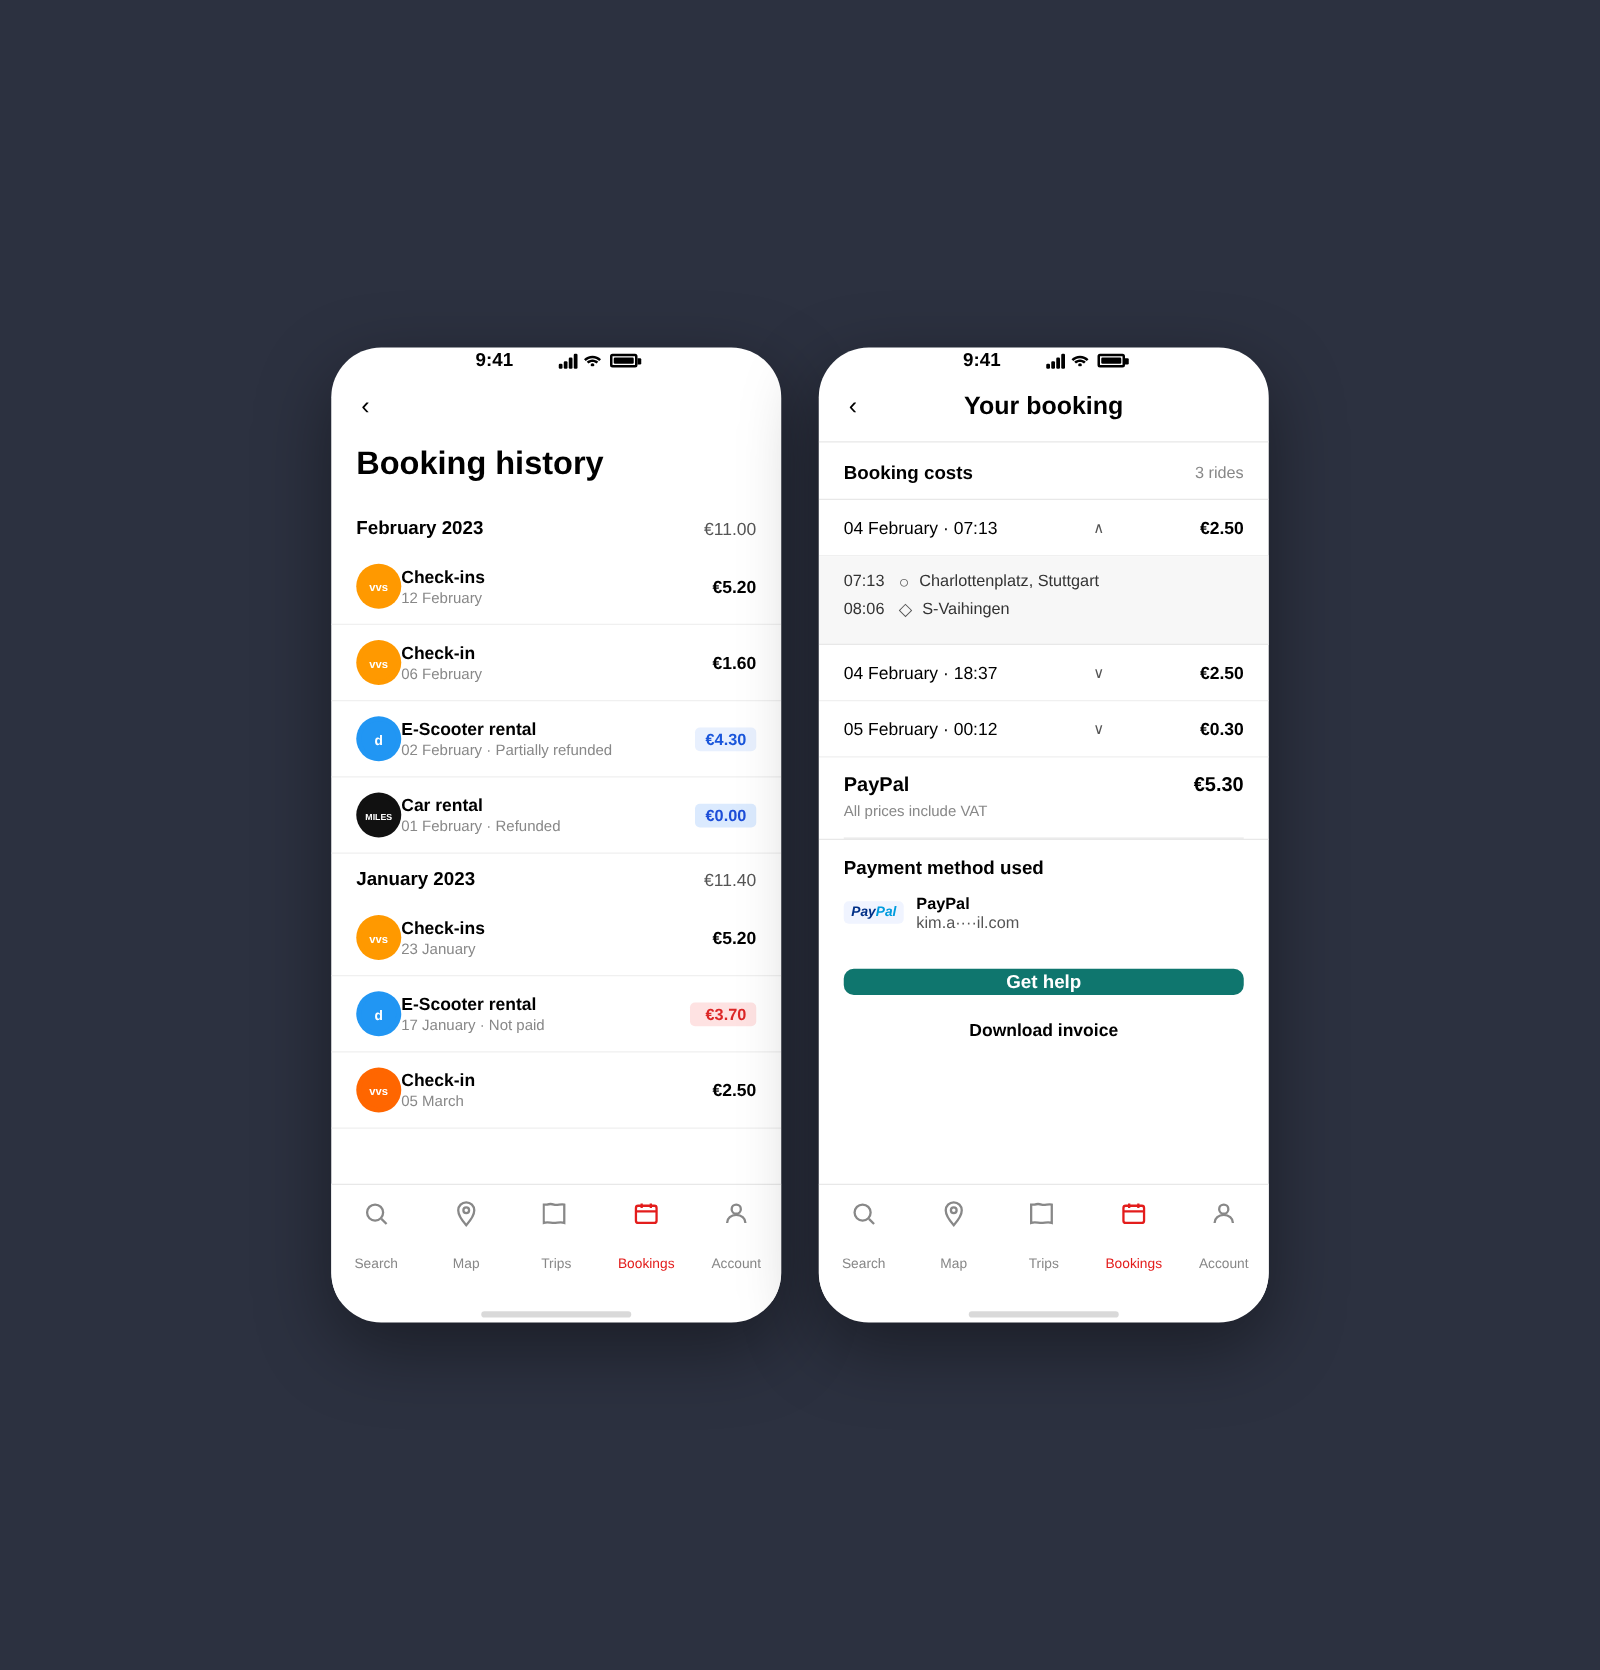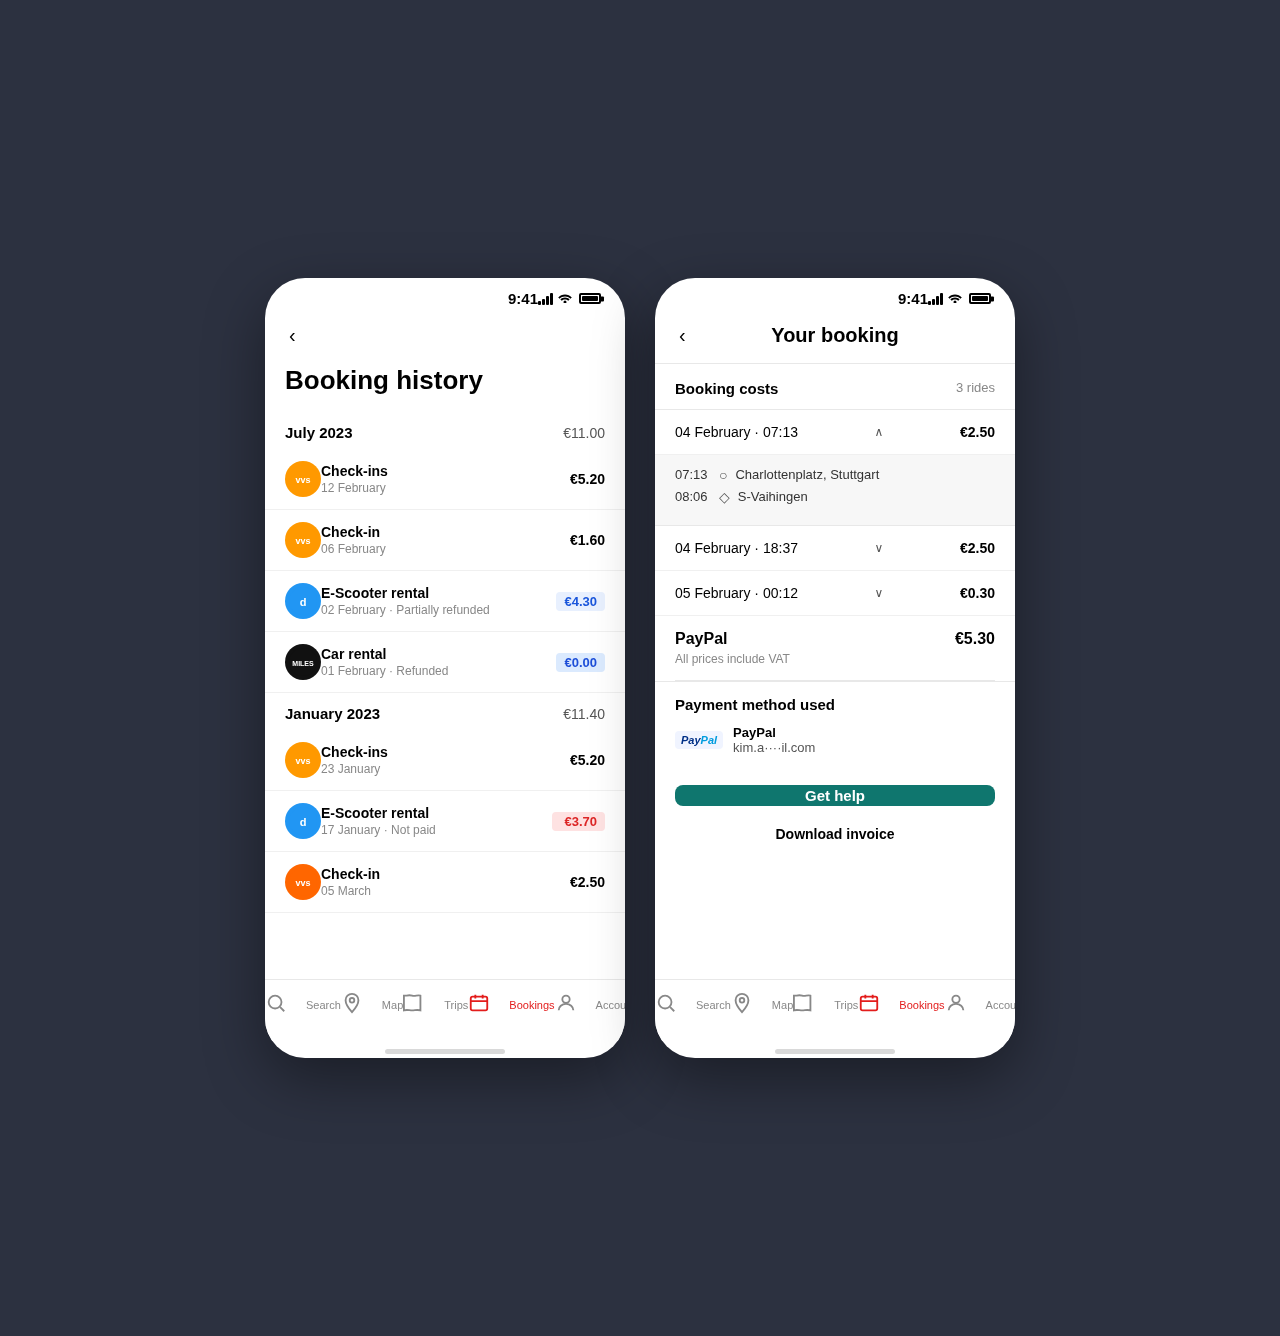--- a/index.html
+++ b/index.html
@@ -24,25 +24,26 @@
       min-height: 780px;
       overflow: hidden;
       box-shadow: 0 20px 60px rgba(0,0,0,0.4);
       display: flex;
       flex-direction: column;
       position: relative;
     }
     
     .status-bar {
       display: flex;
-      justify-content: flex-end;
+      justify-content: center;
       align-items: center;
-      padding: 12px 24px 6px;
+      padding: 2px 24px 6px;
       font-size: 14px;
       font-weight: 600;
+      gap: 36px;
     }
     .status-time { font-weight: 700; font-size: 15px; }
     .status-icons { display: flex; align-items: center; gap: 4px; }
     .signal-bars { display: flex; align-items: flex-end; gap: 1px; height: 12px; }
     .signal-bars span {
       display: block; width: 3px; background: #000; border-radius: 1px;
     }
     .signal-bars span:nth-child(1) { height: 4px; }
     .signal-bars span:nth-child(2) { height: 6px; }
     .signal-bars span:nth-child(3) { height: 9px; }
@@ -126,21 +127,21 @@
     .badge-blue-light { background: #dbeafe; color: #1d4ed8; }
     .badge-red { background: #fee2e2; color: #dc2626; padding-left: 12px; }
     
     .bottom-nav {
       display: flex;
       border-top: 1px solid #e8e8e8;
       padding: 8px 0 20px;
       background: #fff;
     }
     .nav-item {
-      flex: 1; display: flex; flex-direction: row; align-items: center;
+      flex: 1; display: flex; flex-direction: column; align-items: center;
       gap: 19px; cursor: pointer; padding: 4px 0;
       font-size: 11px; color: #888;
     }
     .nav-item.active { color: #e31d1c; }
     .nav-icon { font-size: 20px; line-height: 1; }
     .nav-icon svg { width: 22px; height: 22px; }
     
     .home-indicator {
       width: 120px; height: 5px; background: #000;
       border-radius: 3px; margin: 8px auto 4px;
@@ -251,21 +252,21 @@
 
     <div class="page-header">
       <button class="back-btn">‹</button>
     </div>
 
     <div class="booking-history-title">Booking history</div>
 
     <div class="phone-content">
 
       <div class="section-header">
-        <span class="section-title">July 2023</span>
+        <span class="section-title">February 2023</span>
         <span class="section-amount">€11.00</span>
       </div>
 
       <div class="booking-item">
         <div class="vvs-logo-container" style="background:#f90;">
           <svg width="28" height="28" viewBox="0 0 28 28">
               <circle cx="14" cy="14" r="14" fill="#f90"></circle>
               <text x="14" y="18" text-anchor="middle" font-size="9" font-weight="900" fill="white" font-family="sans-serif">vvs</text>
             </svg>
         </div>

